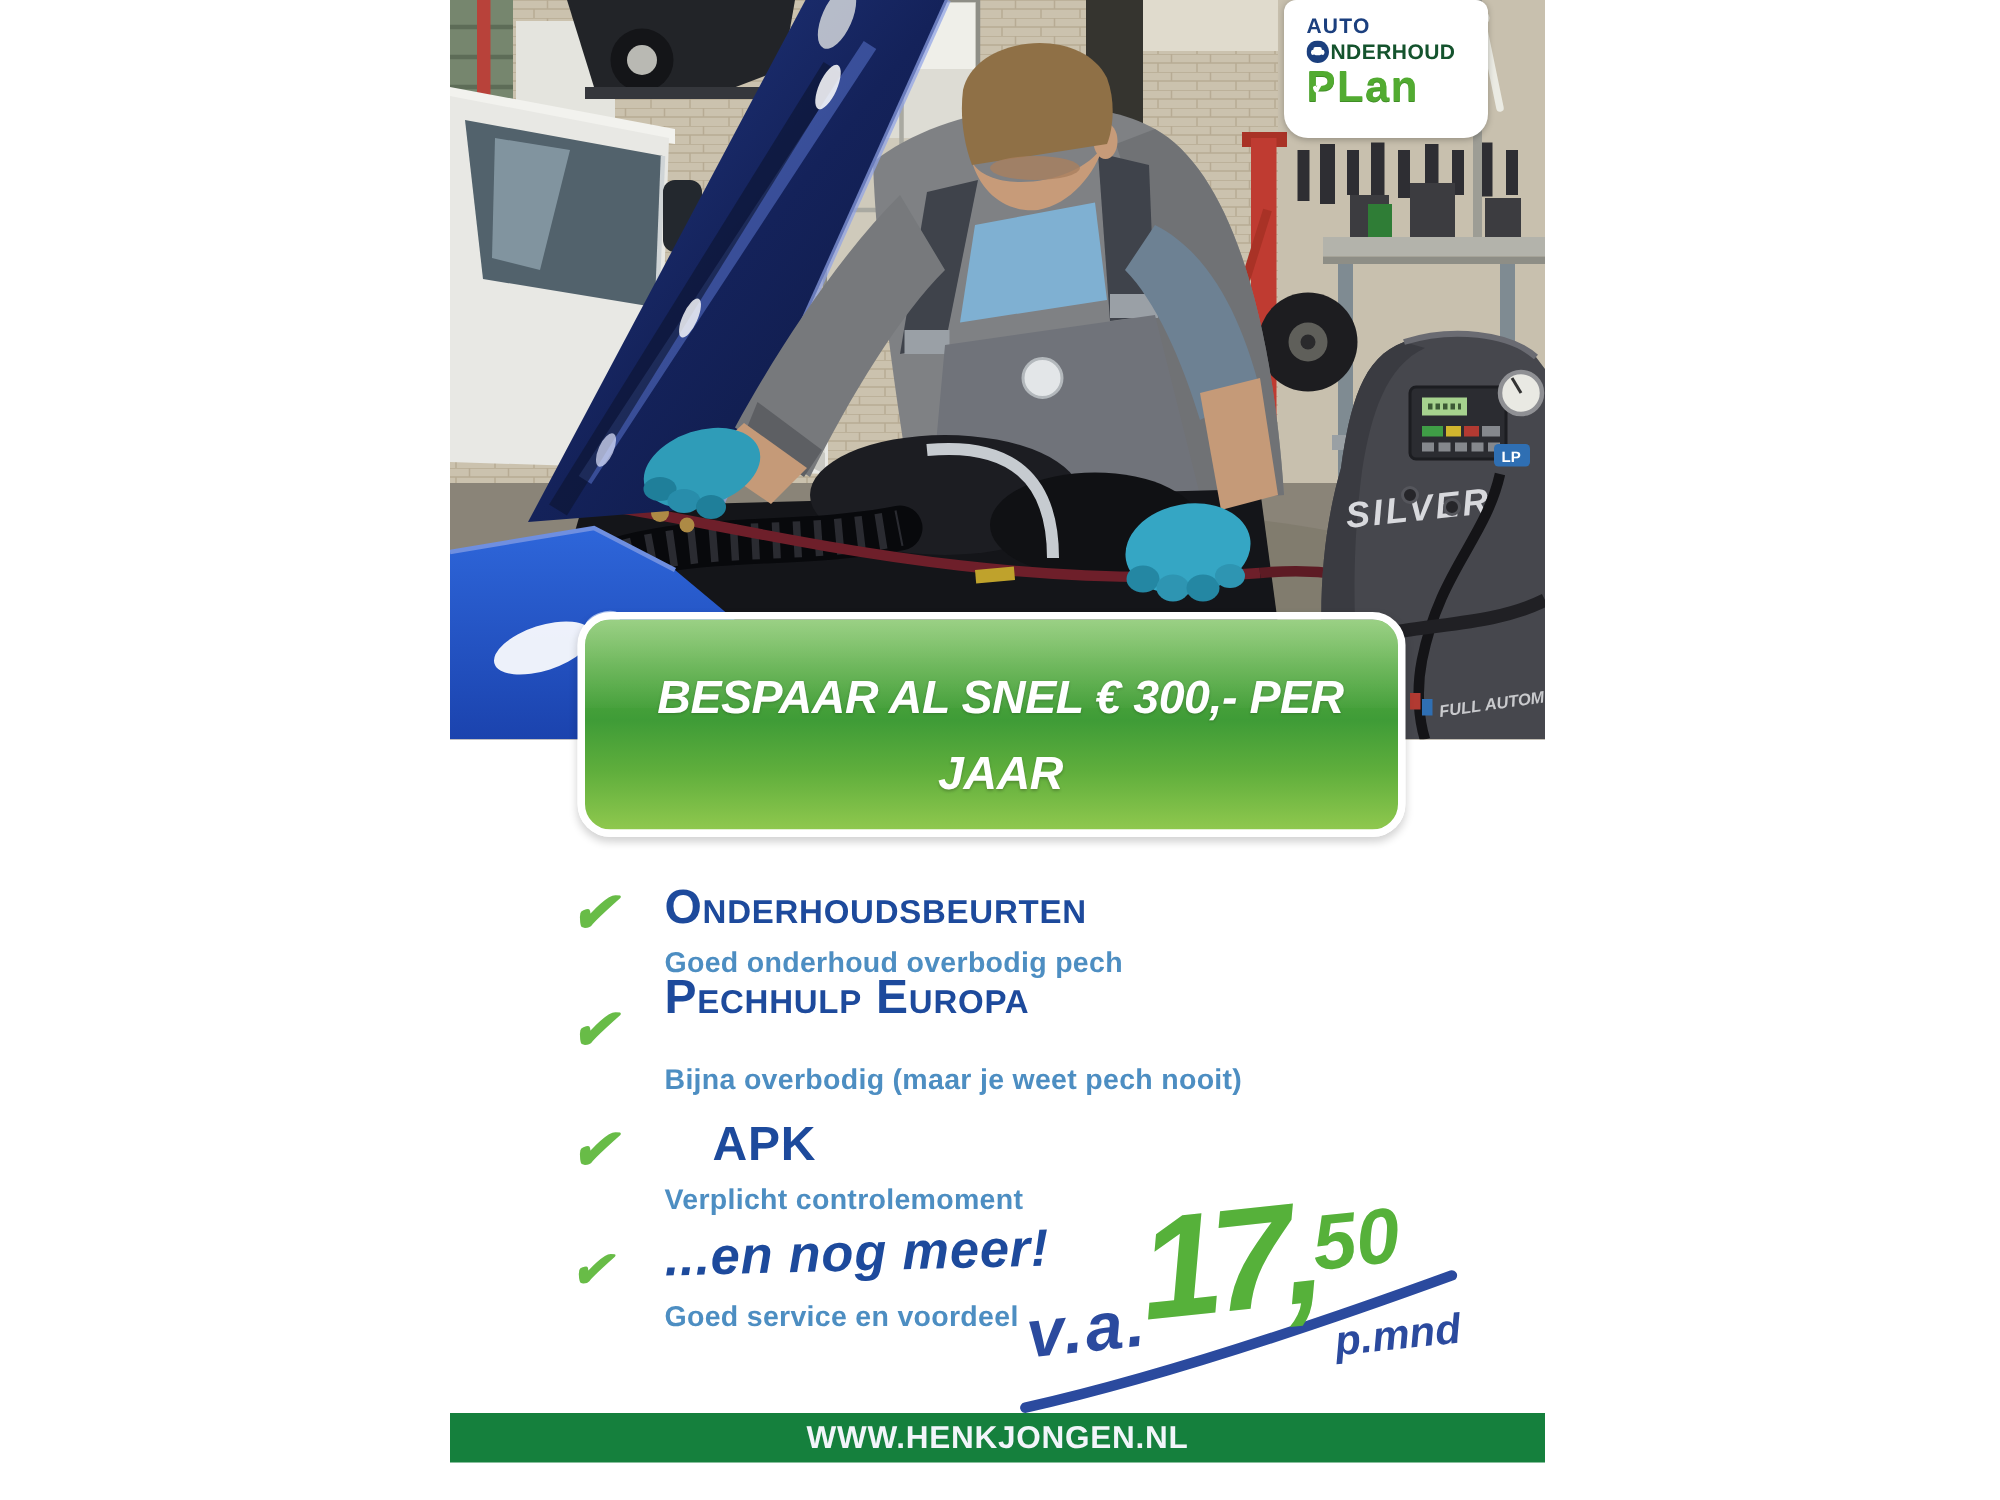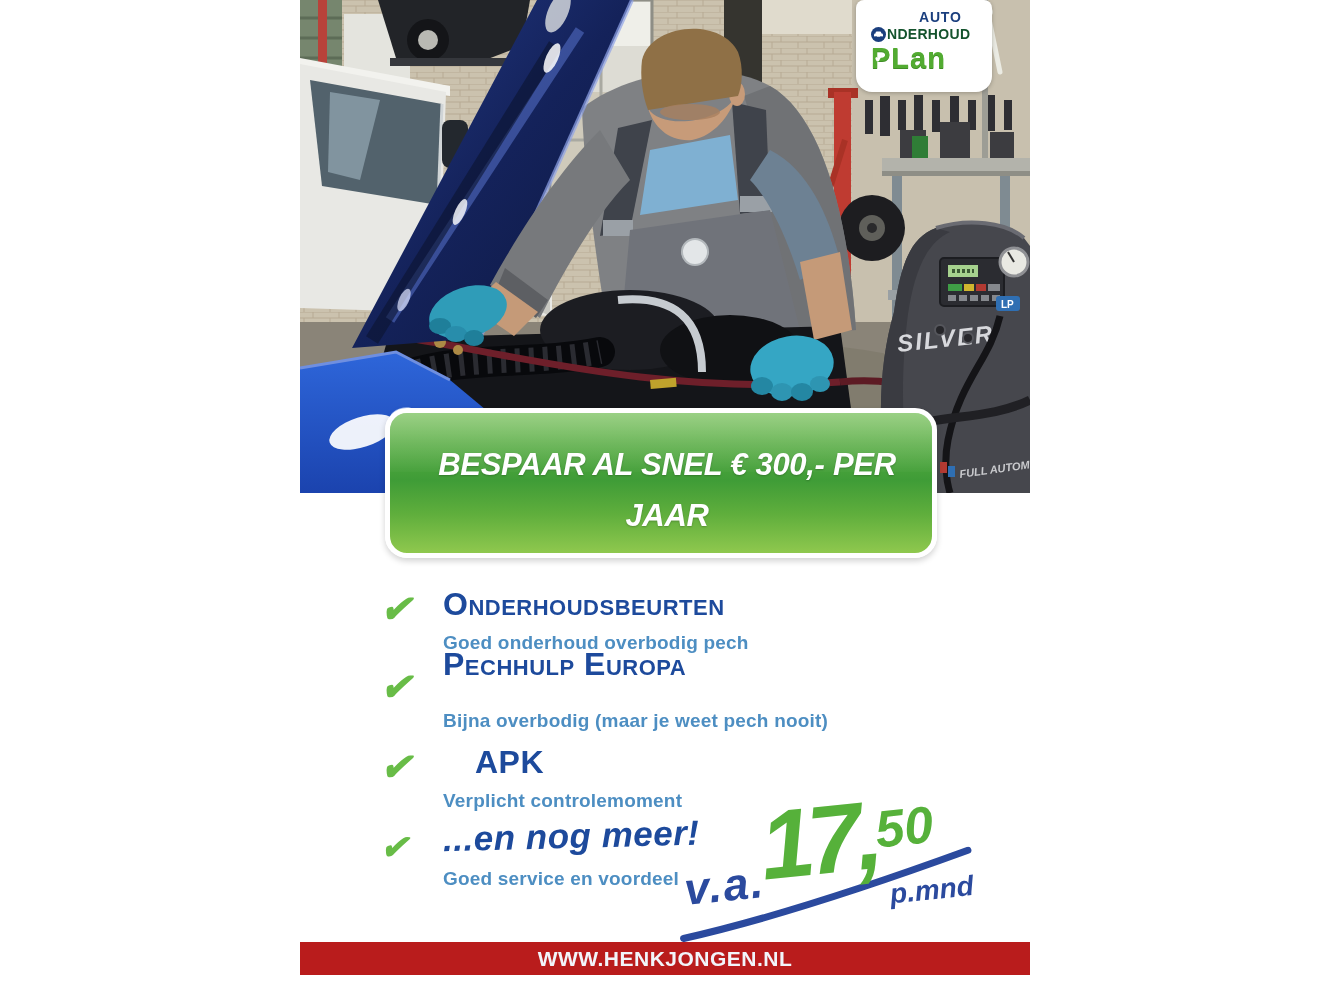--- a/index.html
+++ b/index.html
@@ -3,21 +3,21 @@
 <meta charset="utf-8">
 <style>
   html,body{margin:0;padding:0;}
   body{width:1333px;height:1000px;background:#ffffff;font-family:"Liberation Sans",sans-serif;position:relative;overflow:hidden;}
   .content{position:absolute;left:300px;top:0;width:730px;height:1000px;}
   .photo{position:absolute;left:0;top:0;width:730px;height:493px;overflow:hidden;background:#c9c0ad;}
   .photo svg{display:block;}
 
   
   .logo-card{position:absolute;left:556px;top:0;width:136px;height:92px;background:#ffffff;border-radius:8px 8px 16px 16px;box-shadow:0 1px 4px rgba(0,0,0,.25);padding:9px 0 0 15px;box-sizing:border-box;}
-  .logo-auto{font-size:14px;font-weight:bold;color:#1b3f7e;letter-spacing:.8px;margin-left:48px;}
+  .logo-auto{font-size:14px;font-weight:bold;color:#1b3f7e;letter-spacing:.8px;}
   .logo-onderhoud{font-size:14px;font-weight:bold;color:#14532d;letter-spacing:.3px;display:flex;align-items:center;margin-top:1px;}
   .logo-o{width:15px;height:15px;margin-right:1px;display:inline-block;}
   .logo-plan{position:relative;font-size:29px;font-weight:bold;color:#52ab31;letter-spacing:1px;margin-top:2px;line-height:1;text-shadow:0 1px 0 #3f8d25;}
   .plan-check{position:absolute;left:3px;top:7px;font-size:13px;color:#ffffff;text-shadow:none;transform:rotate(-8deg);}
 
   
   .banner{position:absolute;left:85px;top:408px;width:552px;height:150px;border:5px solid #ffffff;border-radius:22px;background:linear-gradient(180deg,#6fbc50 0%,#55ab40 22%,#3f9c37 48%,#5fae3c 72%,#8fc84e 100%);box-shadow:0 3px 6px rgba(0,0,0,.18);text-align:center;box-sizing:border-box;padding-top:26px;}
   .banner:before{content:"";position:absolute;left:0;top:0;width:100%;height:42%;border-radius:17px 17px 0 0;background:linear-gradient(180deg,rgba(255,255,255,.30),rgba(255,255,255,.02));}
   .banner-line{position:relative;color:#ffffff;font-weight:bold;font-style:italic;font-size:31px;line-height:51px;letter-spacing:-.3px;text-shadow:0 1px 2px rgba(0,0,0,.22);padding-left:12px;}
 
@@ -30,21 +30,21 @@
 
   
   .price{position:absolute;left:383px;top:803px;width:290px;height:130px;transform:rotate(-6deg);}
   .price-prefix{position:absolute;left:0;top:46px;font-size:45px;font-weight:bold;font-style:italic;color:#2b4a9e;letter-spacing:2px;}
   .price-amount{position:absolute;left:80px;top:-12px;font-size:97px;line-height:1;font-weight:bold;font-style:italic;color:#56b13a;letter-spacing:-6px;}
   .price-cents{position:absolute;left:196px;top:2px;font-size:52px;font-weight:bold;font-style:italic;color:#56b13a;}
   .price-suffix{position:absolute;left:204px;top:82px;font-size:28px;font-weight:bold;font-style:italic;color:#2b4a9e;}
   .price-swoosh{position:absolute;left:-10px;top:58px;}
 
   
-  .footer{position:absolute;left:0;top:942px;width:730px;height:33px;background:#b91c1c;display:flex;align-items:center;justify-content:center;}
+  .footer{position:absolute;left:0;top:942px;width:730px;height:33px;background:#15803d;display:flex;align-items:center;justify-content:center;}
   .footer-url{color:#f2f5fa;font-size:21px;font-weight:bold;letter-spacing:.5px;}
 </style>
 </head>
 <body>
 
 <div class="content">
 
   <div class="photo">
     <svg width="730" height="493" viewBox="0 0 730 493">
       <defs>

